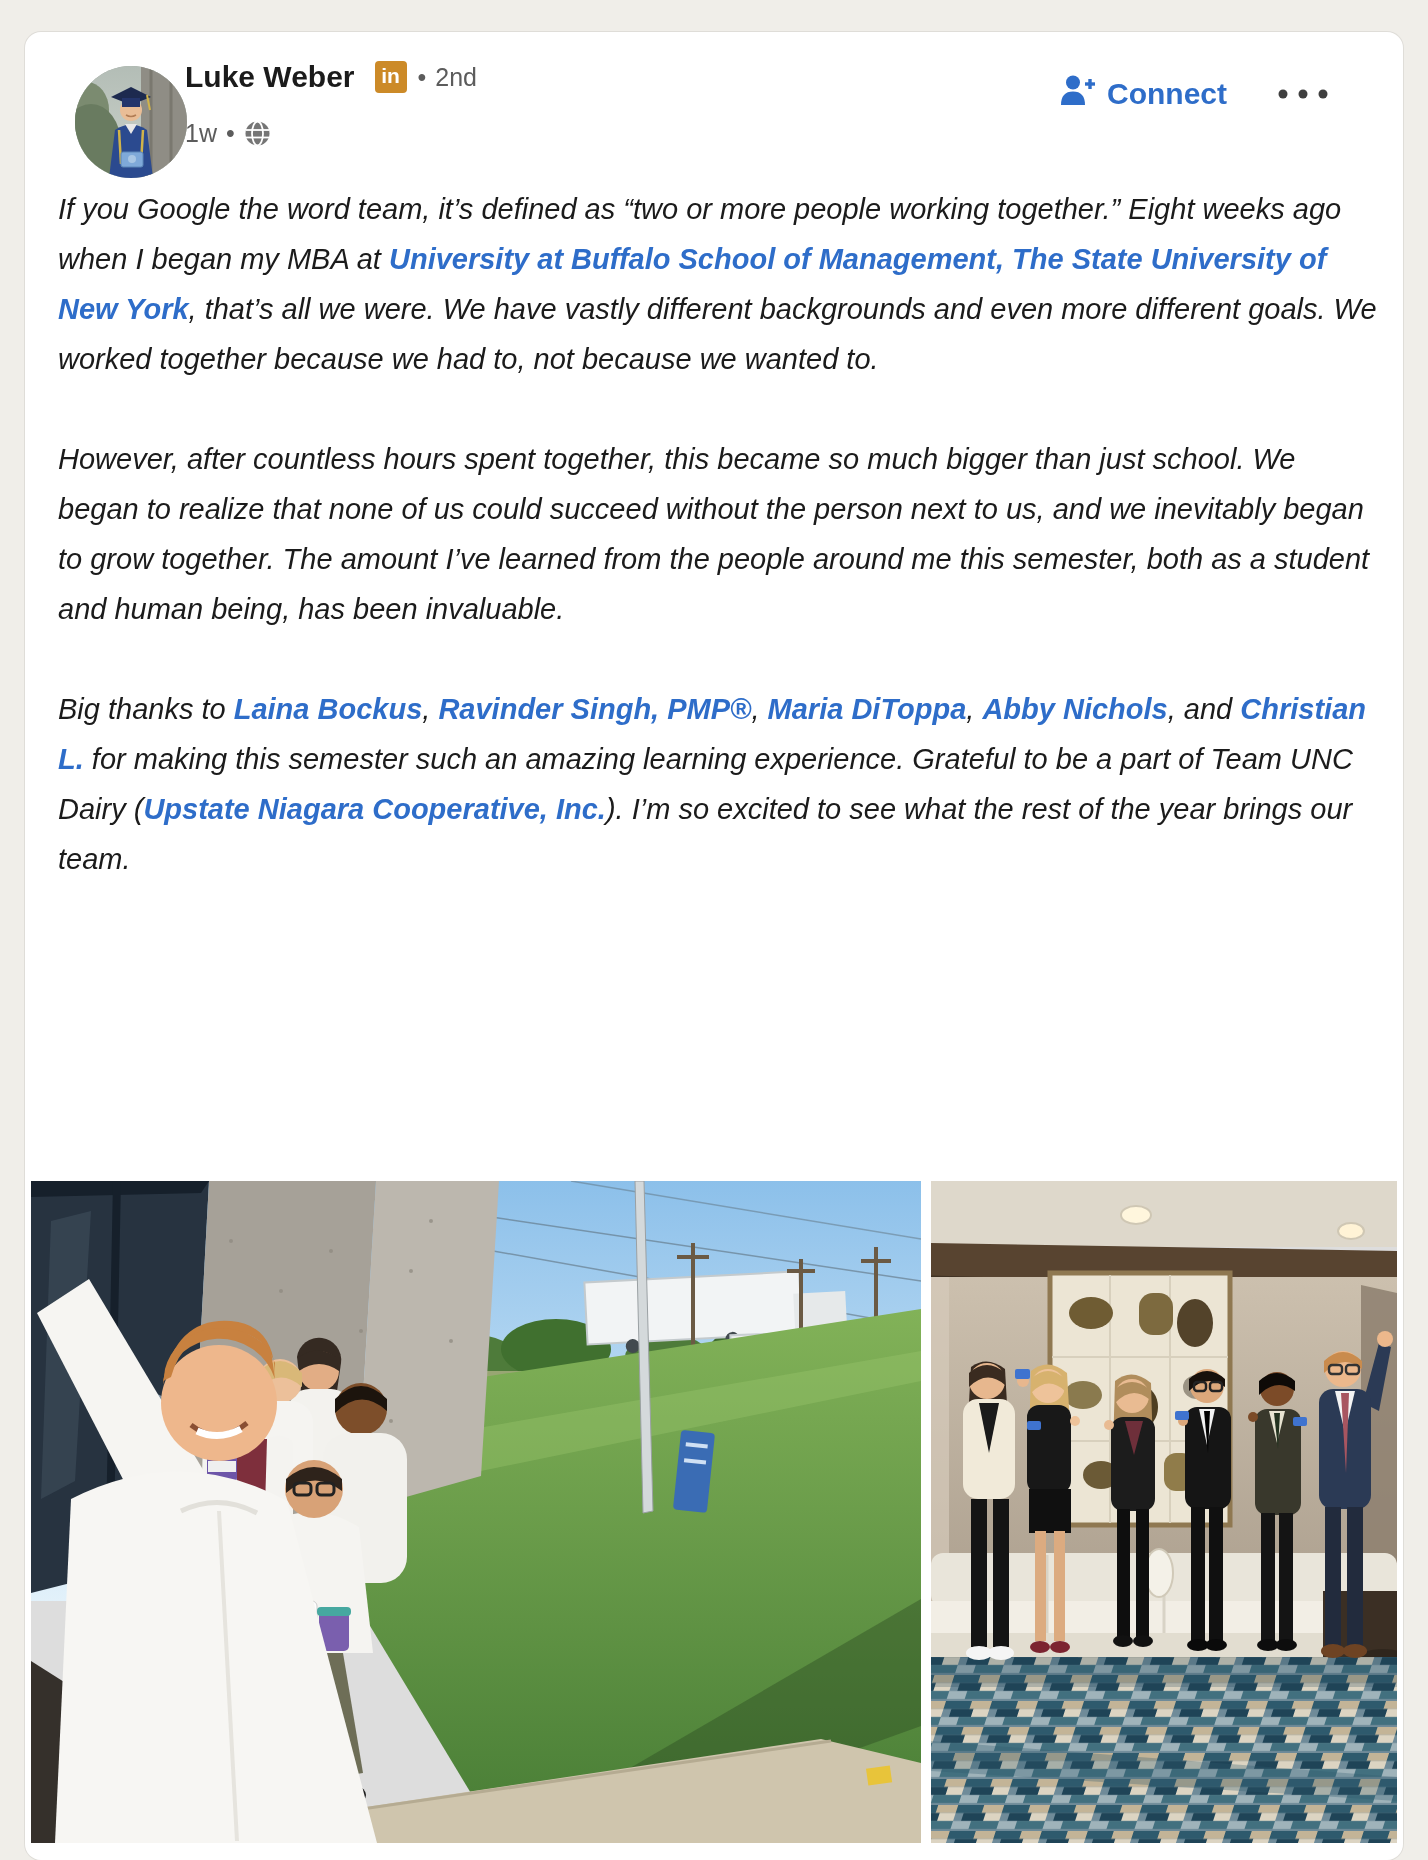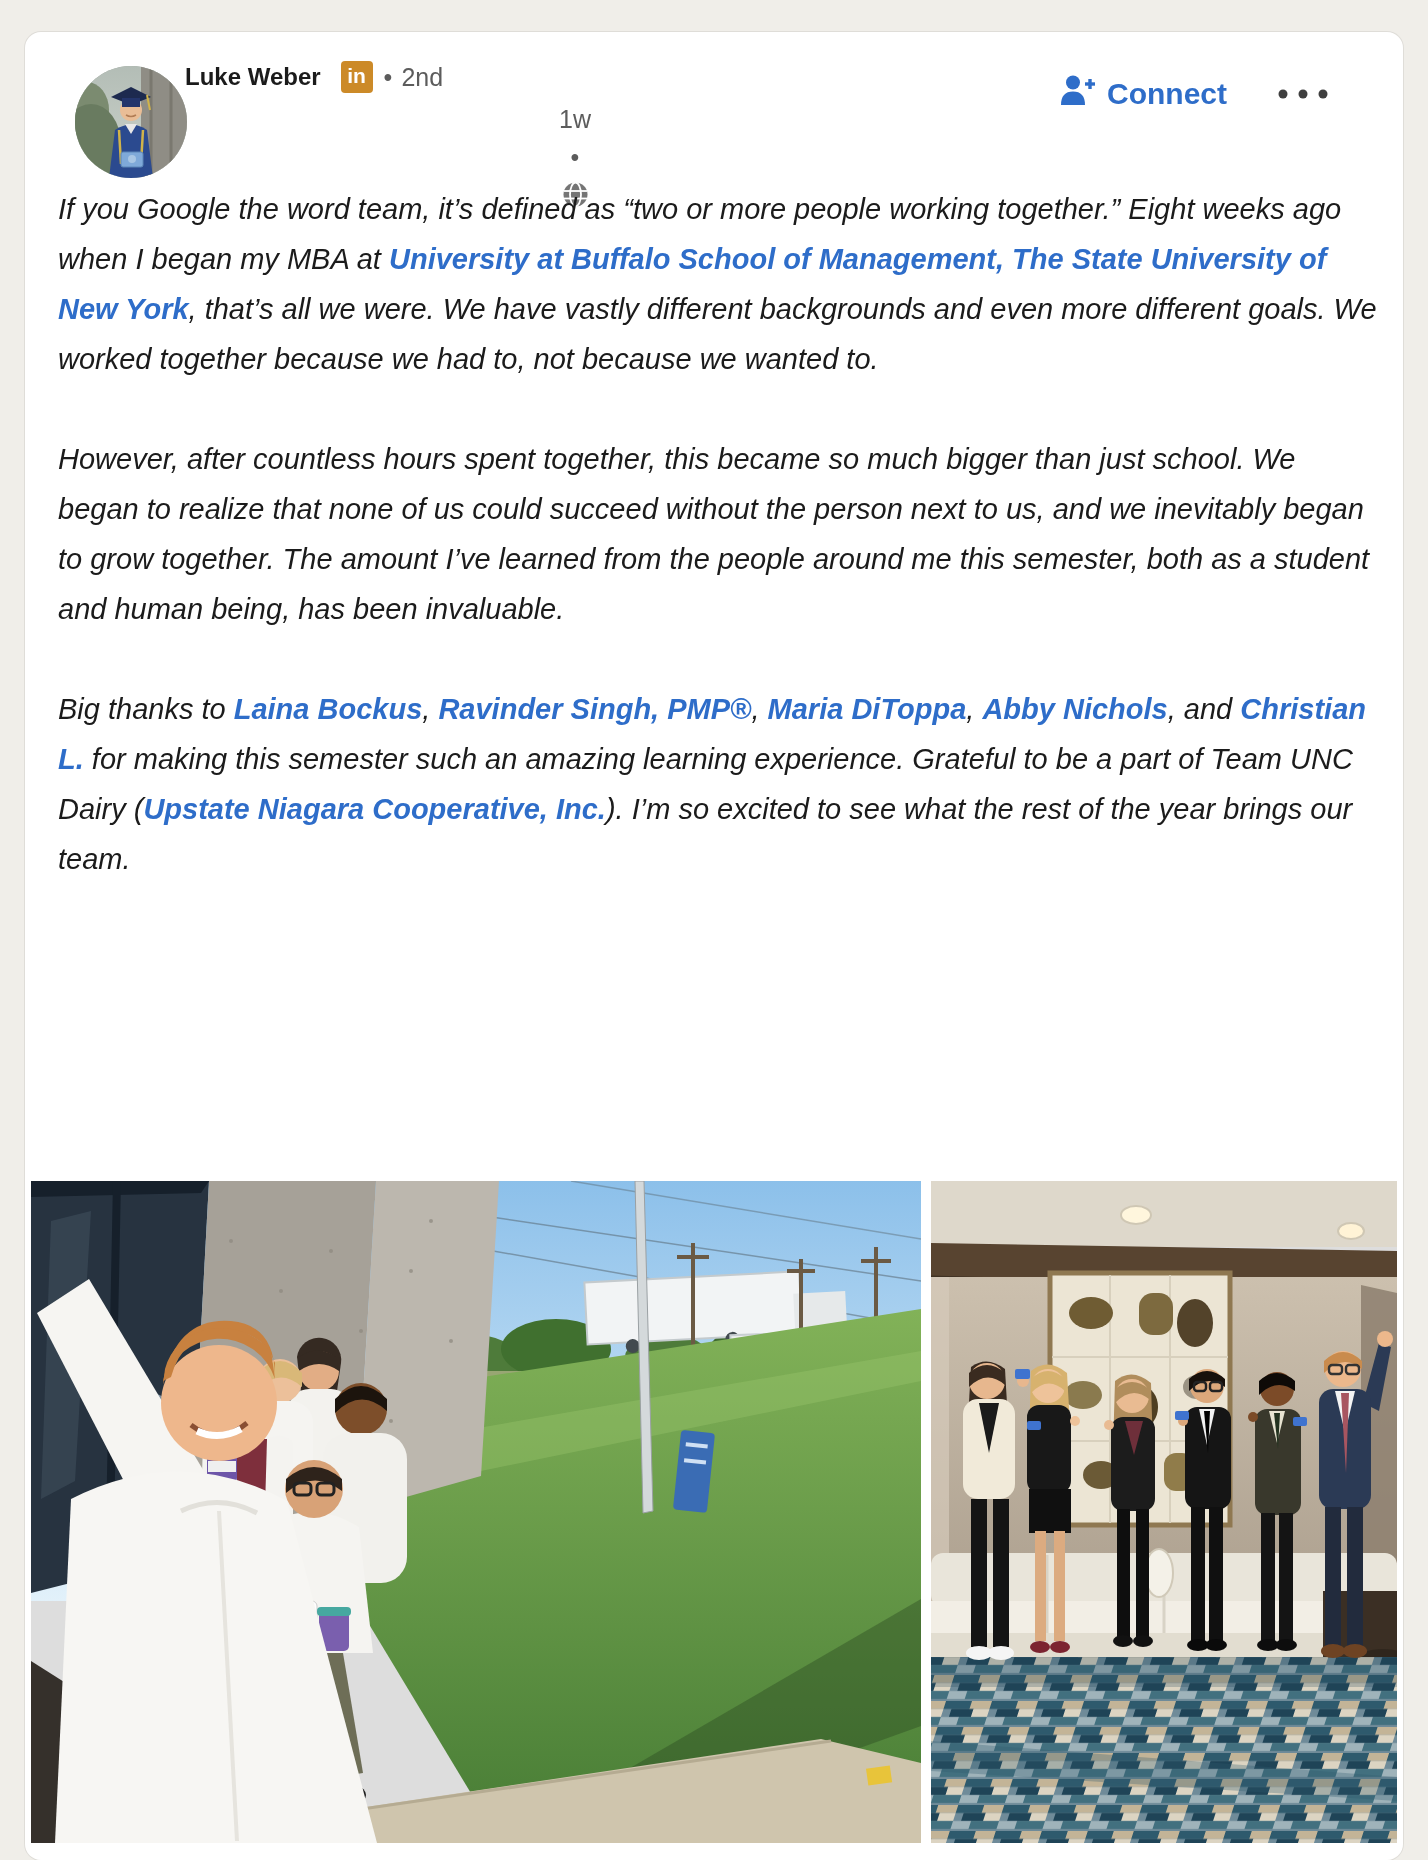--- a/index.html
+++ b/index.html
@@ -23,29 +23,29 @@
   }
   
   .hdr{position:absolute;left:0;top:0;width:100%;height:160px;}
   .avatar{
     position:absolute;left:50px;top:34px;width:112px;height:112px;border-radius:50%;
     overflow:hidden;background:#9aa39a;cursor:pointer;
   }
   .avatar svg{display:block;width:112px;height:112px;}
   .idblock{position:absolute;left:160px;top:26px;width:780px;}
   .name-row{display:flex;align-items:center;gap:11px;height:38px;}
-  .name{font-size:24px;font-weight:bold;color:var(--txt1);cursor:pointer;}
+  .name{font-size:30px;font-weight:bold;color:var(--txt1);cursor:pointer;}
   .premium{
     width:32px;height:32px;border-radius:4px;background:var(--gold);
     color:#fff;font-weight:bold;font-size:21px;
     display:flex;align-items:center;justify-content:center;padding-bottom:2px;margin-left:9px;
   }
   .degree{color:var(--txt2);font-size:25px;display:flex;gap:9px;align-items:center;}
   .headline{margin-top:10px;font-size:26px;color:var(--txt2);white-space:nowrap;overflow:hidden;width:760px;}
-  .meta-row{margin-top:9px;display:flex;align-items:center;gap:9px;font-size:25px;color:var(--txt2);flex-direction:column;}
+  .meta-row{margin-top:23px;display:flex;align-items:center;gap:9px;font-size:25px;color:var(--txt2);}
   .meta-row svg{display:block;}
   .hdr-actions{position:absolute;top:38px;right:70px;display:flex;align-items:center;gap:44px;}
   .connect{
     display:flex;align-items:center;gap:11px;background:none;border:none;cursor:pointer;
     color:var(--link);font-size:30px;font-weight:bold;font-family:"Liberation Sans",sans-serif;padding:4px 2px;
   }
   .more{background:none;border:none;cursor:pointer;padding:10px 4px;}
   .more .dotsvg{display:block;}
   
   .post-text{

